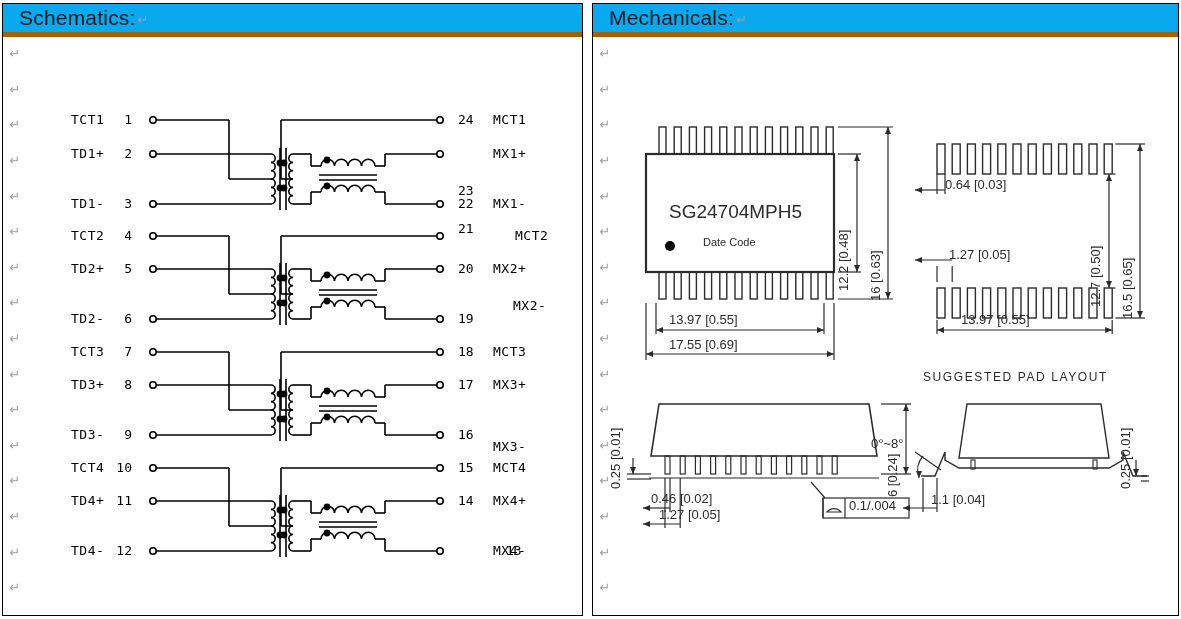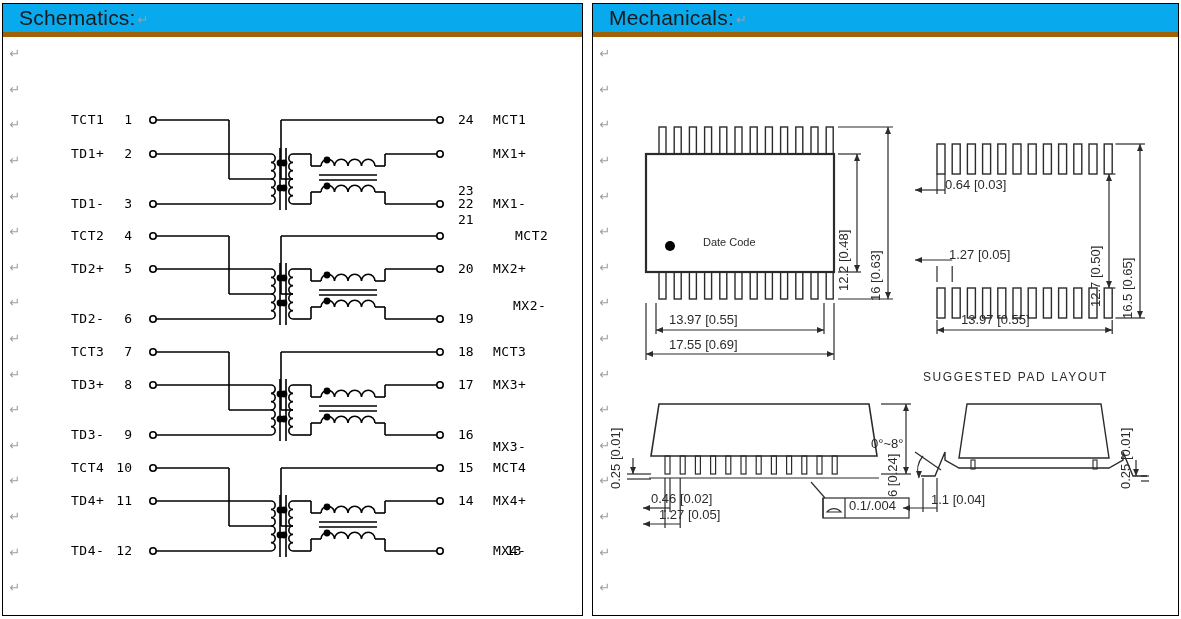--- a/index.html
+++ b/index.html
@@ -340,21 +340,21 @@
         <div class="pinlabel" style="left: 68px; top: 489px;">TD4+</div>
         <div class="pinnum pn-left" style="left: 105px; top: 489px;">11</div>
         <div class="pinlabel" style="left: 68px; top: 539px;">TD4-</div>
         <div class="pinnum pn-left" style="left: 105px; top: 539px;">12</div>
         <div class="pinnum" style="left: 455px; top: 108px;">24</div>
         <div class="pinlabel" style="left: 490px; top: 108px;">MCT1</div>
         <div class="pinnum" style="left: 455px; top: 157px; margin-top: 22px;">23</div>
         <div class="pinlabel" style="left: 490px; top: 142px;">MX1+</div>
         <div class="pinnum" style="left: 455px; top: 192px;">22</div>
         <div class="pinlabel" style="left: 490px; top: 192px;">MX1-</div>
-        <div class="pinnum" style="left: 455px; top: 208px; text-align: right;">21</div>
+        <div class="pinnum" style="left: 455px; top: 217px; text-align: right;">21</div>
         <div class="pinlabel" style="left: 512px; top: 224px;">MCT2</div>
         <div class="pinnum" style="left: 455px; top: 257px;">20</div>
         <div class="pinlabel" style="left: 490px; top: 257px;">MX2+</div>
         <div class="pinnum" style="left: 455px; top: 307px;">19</div>
         <div class="pinlabel" style="left: 490px; top: 294px; padding-left: 20px;">MX2-</div>
         <div class="pinnum" style="left: 455px; top: 340px;">18</div>
         <div class="pinlabel" style="left: 490px; top: 340px;">MCT3</div>
         <div class="pinnum" style="left: 455px; top: 373px;">17</div>
         <div class="pinlabel" style="left: 490px; top: 373px;">MX3+</div>
         <div class="pinnum" style="left: 455px; top: 423px;">16</div>
@@ -515,20 +515,21 @@
           <path d="M 326 474 l -3 -7 l 6 0 z" fill="#2b2b2b"></path>
           <line x1="330" y1="474" x2="330" y2="508" stroke="#2b2b2b" stroke-width="1.2"></line>
           <line x1="344" y1="474" x2="344" y2="508" stroke="#2b2b2b" stroke-width="1.2"></line>
           <line x1="310" y1="504" x2="344" y2="504" stroke="#2b2b2b" stroke-width="1.2"></line>
           <path d="M 310 504 l 7 -3 l 0 6 z" fill="#2b2b2b"></path>
           <line x1="556" y1="472" x2="548" y2="472" stroke="#2b2b2b" stroke-width="1.2"></line>
           <line x1="556" y1="477" x2="548" y2="477" stroke="#2b2b2b" stroke-width="1.2"></line>
           <line x1="543" y1="456" x2="543" y2="472" stroke="#2b2b2b" stroke-width="1.2"></line>
           <path d="M 543 472 l -3 -7 l 6 0 z" fill="#2b2b2b"></path>
         </svg>
+        <div class="body-label pkg-name" style="left: 76px; top: 197px;">SG24704MPH5</div>
         <div class="body-label date-code" style="left: 110px; top: 232px;">Date Code</div>
         <div class="dim dim-v" style="left: 258px; top: 272px;">12.2  [0.48]</div>
         <div class="dim dim-v" style="left: 290px; top: 282px;">16  [0.63]</div>
         <div class="dim" style="left: 76px; top: 308px;">13.97  [0.55]</div>
         <div class="dim" style="left: 76px; top: 333px;">17.55  [0.69]</div>
         <div class="dim" style="left: 352px; top: 173px;">0.64  [0.03]</div>
         <div class="dim" style="left: 356px; top: 243px;">1.27  [0.05]</div>
         <div class="dim dim-v" style="left: 510px; top: 288px;">12.7  [0.50]</div>
         <div class="dim dim-v" style="left: 542px; top: 300px;">16.5  [0.65]</div>
         <div class="dim" style="left: 368px; top: 308px;">13.97  [0.55]</div>

